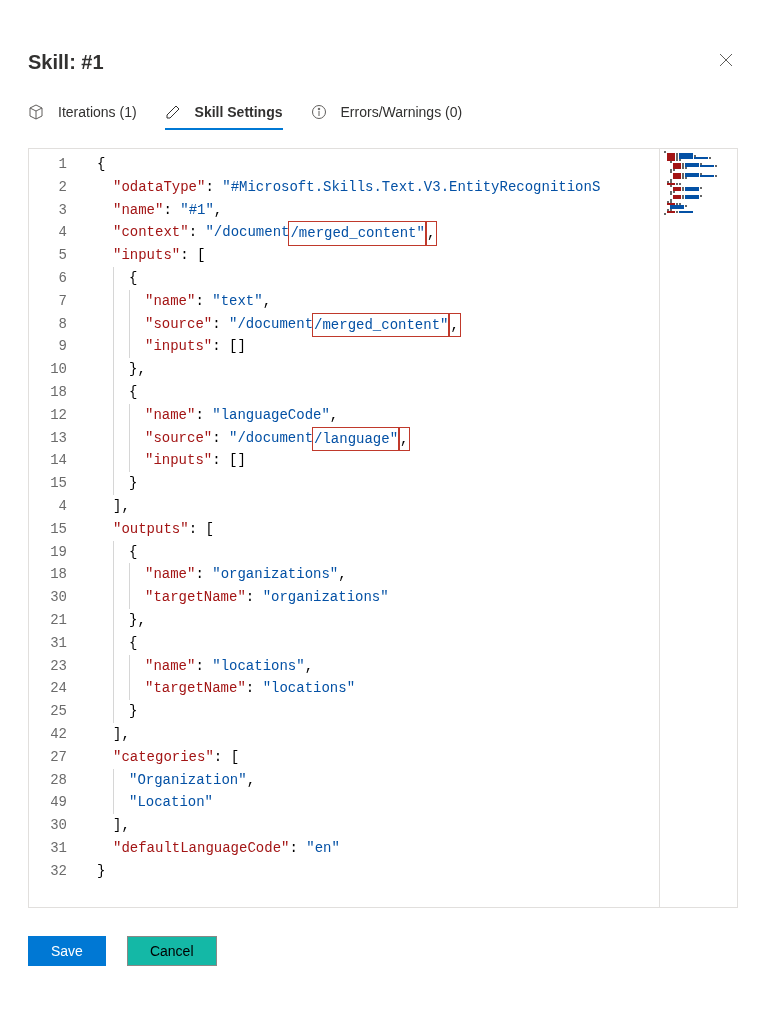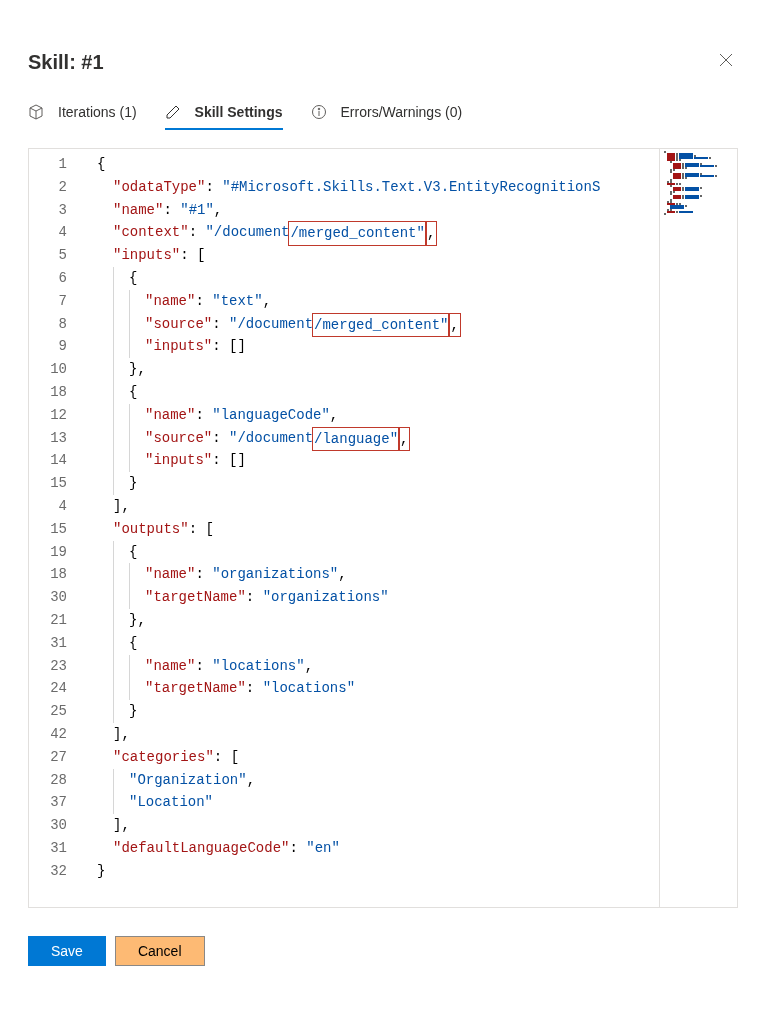--- a/index.html
+++ b/index.html
@@ -23,22 +23,22 @@
   .br{color:#000;} 
   .key{color:#a31515;}
   .str{color:#0451a5;}
   .punc{color:#000;}
   .hl-box{border:1px solid #c0392b;padding:0 1px;margin:0 -1px;}
   .minimap{width:78px;border-left:1px solid #e1dfdd;background:#fff;padding:2px 4px;font-size:2px;line-height:2.5px;color:#999;overflow:hidden;}
   .minimap .mmline{display:flex;gap:1px;white-space:nowrap;}
   .mm-key{background:#a31515;width:8px;height:2px;display:inline-block;}
   .mm-str{background:#0451a5;width:14px;height:2px;display:inline-block;}
   .mm-br{background:#666;width:2px;height:2px;display:inline-block;}
-  .btnbar{margin-top:28px;display:flex;gap:9px;}
-  .btn{padding:6px 22px;font-size:14px;border:1px solid #8a8886;background:#fdba74;cursor:pointer;}
+  .btnbar{margin-top:28px;display:flex;gap:21px;}
+  .btn{padding:6px 22px;font-size:14px;border:1px solid #8a8886;background:#14b8a6;cursor:pointer;}
   .btn.primary{background:#0078d4;color:#fff;border-color:#0078d4;}
 </style>
 </head>
 <body>
 
 <div class="container">
   <div class="header">
     <div class="title">Skill: #1</div>
     <div class="close">
       <svg viewBox="0 0 16 16">
@@ -93,21 +93,21 @@
         <div>18</div>
         <div>30</div>
         <div>21</div>
         <div>31</div>
         <div>23</div>
         <div>24</div>
         <div>25</div>
         <div>42</div>
         <div>27</div>
         <div>28</div>
-        <div>37</div>
+        <div>49</div>
         <div>30</div>
         <div>31</div>
         <div>32</div>
       </div>
     <div class="code" id="code"><div class="line"><span class="br">{</span></div><div class="line"><span class="noguide"></span><span class="key">"odataType"</span><span class="punc">: </span><span class="str">"#Microsoft.Skills.Text.V3.EntityRecognitionS</span></div><div class="line"><span class="noguide"></span><span class="key">"name"</span><span class="punc">: </span><span class="str">"#1"</span><span class="punc">,</span></div><div class="line"><span class="noguide"></span><span class="key">"context"</span><span class="punc">: </span><span class="str">"/document</span><span class="str hl-box">/merged_content"</span><span class="punc hl-box">,</span></div><div class="line"><span class="noguide"></span><span class="key">"inputs"</span><span class="punc">: </span><span class="br">[</span></div><div class="line"><span class="noguide"></span><span class="indent-guide"></span><span class="br">{</span></div><div class="line"><span class="noguide"></span><span class="indent-guide"></span><span class="indent-guide"></span><span class="key">"name"</span><span class="punc">: </span><span class="str">"text"</span><span class="punc">,</span></div><div class="line"><span class="noguide"></span><span class="indent-guide"></span><span class="indent-guide"></span><span class="key">"source"</span><span class="punc">: </span><span class="str">"/document</span><span class="str hl-box">/merged_content"</span><span class="punc hl-box">,</span></div><div class="line"><span class="noguide"></span><span class="indent-guide"></span><span class="indent-guide"></span><span class="key">"inputs"</span><span class="punc">: </span><span class="br">[]</span></div><div class="line"><span class="noguide"></span><span class="indent-guide"></span><span class="br">}</span><span class="punc">,</span></div><div class="line"><span class="noguide"></span><span class="indent-guide"></span><span class="br">{</span></div><div class="line"><span class="noguide"></span><span class="indent-guide"></span><span class="indent-guide"></span><span class="key">"name"</span><span class="punc">: </span><span class="str">"languageCode"</span><span class="punc">,</span></div><div class="line"><span class="noguide"></span><span class="indent-guide"></span><span class="indent-guide"></span><span class="key">"source"</span><span class="punc">: </span><span class="str">"/document</span><span class="str hl-box">/language"</span><span class="punc hl-box">,</span></div><div class="line"><span class="noguide"></span><span class="indent-guide"></span><span class="indent-guide"></span><span class="key">"inputs"</span><span class="punc">: </span><span class="br">[]</span></div><div class="line"><span class="noguide"></span><span class="indent-guide"></span><span class="br">}</span></div><div class="line"><span class="noguide"></span><span class="br">]</span><span class="punc">,</span></div><div class="line"><span class="noguide"></span><span class="key">"outputs"</span><span class="punc">: </span><span class="br">[</span></div><div class="line"><span class="noguide"></span><span class="indent-guide"></span><span class="br">{</span></div><div class="line"><span class="noguide"></span><span class="indent-guide"></span><span class="indent-guide"></span><span class="key">"name"</span><span class="punc">: </span><span class="str">"organizations"</span><span class="punc">,</span></div><div class="line"><span class="noguide"></span><span class="indent-guide"></span><span class="indent-guide"></span><span class="key">"targetName"</span><span class="punc">: </span><span class="str">"organizations"</span></div><div class="line"><span class="noguide"></span><span class="indent-guide"></span><span class="br">}</span><span class="punc">,</span></div><div class="line"><span class="noguide"></span><span class="indent-guide"></span><span class="br">{</span></div><div class="line"><span class="noguide"></span><span class="indent-guide"></span><span class="indent-guide"></span><span class="key">"name"</span><span class="punc">: </span><span class="str">"locations"</span><span class="punc">,</span></div><div class="line"><span class="noguide"></span><span class="indent-guide"></span><span class="indent-guide"></span><span class="key">"targetName"</span><span class="punc">: </span><span class="str">"locations"</span></div><div class="line"><span class="noguide"></span><span class="indent-guide"></span><span class="br">}</span></div><div class="line"><span class="noguide"></span><span class="br">]</span><span class="punc">,</span></div><div class="line"><span class="noguide"></span><span class="key">"categories"</span><span class="punc">: </span><span class="br">[</span></div><div class="line"><span class="noguide"></span><span class="indent-guide"></span><span class="str">"Organization"</span><span class="punc">,</span></div><div class="line"><span class="noguide"></span><span class="indent-guide"></span><span class="str">"Location"</span></div><div class="line"><span class="noguide"></span><span class="br">]</span><span class="punc">,</span></div><div class="line"><span class="noguide"></span><span class="key">"defaultLanguageCode"</span><span class="punc">: </span><span class="str">"en"</span></div><div class="line"><span class="br">}</span></div></div>
     <div class="minimap" id="minimap">
         <div class="mmline">
           <span class="mm-br"></span>
         </div>
         <div class="mmline">

